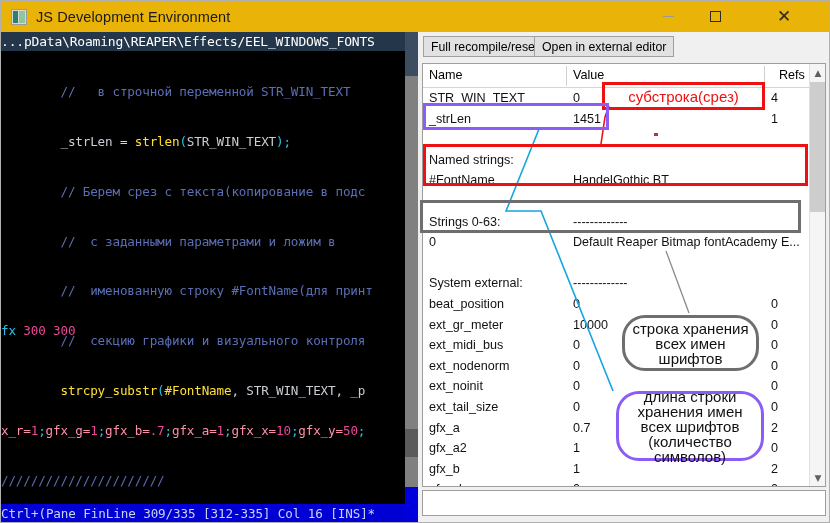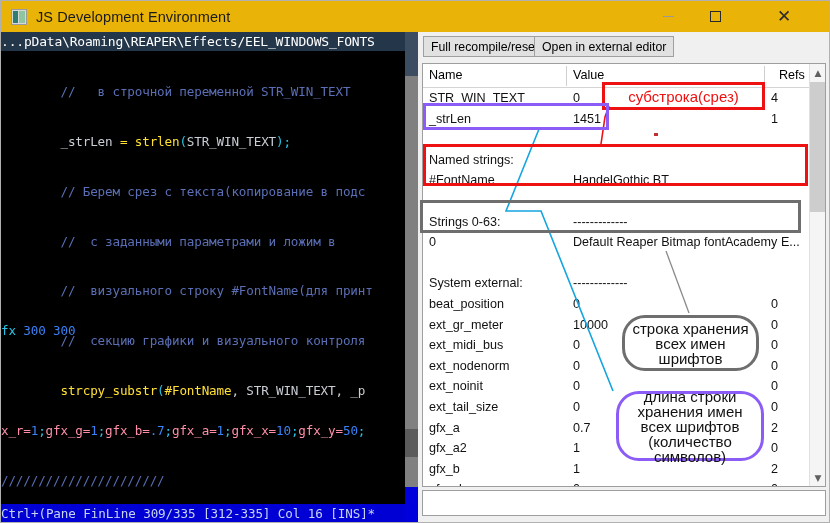--- a/index.html
+++ b/index.html
@@ -78,21 +78,21 @@
     letter-spacing: -0.15px;
     overflow: hidden;
   }
   .cline { height: 16.6px; white-space: pre; }
   .c-com { color: #5a6fb5; }
   .c-var { color: #c9cdd4; }
   .c-key { color: #ffe033; }
   .c-fn  { color: #ffe033; }
   .c-pink{ color: #ff8fa8; }
   .c-cyan{ color: #27c6e8; }
-  .c-grn { color: #3b82f6; }
+  .c-grn { color: #ec4899; }
   .c-punct { color: #27c6e8; }
 
   
   #editor-scroll {
     position: absolute; right: 0; top: 0; width: 13px; height: 492px;
     background: #808080;
   }
   #editor-scroll-thumb {
     position: absolute; left: 0; top: 0; width: 13px; height: 44px;
     background: #3d4d61;
@@ -230,21 +230,21 @@
   </div>
 
   <div id="editor-pane">
     <div id="editor-path">...pData\Roaming\REAPER\Effects/EEL_WINDOWS_FONTS</div>
 
     <div id="code-block-top">
       <div class="cline"><span class="c-com">        //   в строчной переменной STR_WIN_TEXT</span></div>
       <div class="cline"><span class="c-var">        _strLen </span><span class="c-key">= </span><span class="c-key">strlen</span><span class="c-punct">(</span><span class="c-var">STR_WIN_TEXT</span><span class="c-punct">);</span></div>
       <div class="cline"><span class="c-com">        // Берем срез с текста(копирование в подс</span></div>
       <div class="cline"><span class="c-com">        //  с заданными параметрами и ложим в</span></div>
-      <div class="cline"><span class="c-com">        //  визуального строку #FontName(для принт</span></div>
+      <div class="cline"><span class="c-com">        //  именованную строку #FontName(для принт</span></div>
       <div class="cline"><span class="c-com">        //  секцию графики и визуального контроля</span></div>
       <div class="cline"><span class="c-fn">        strcpy_substr</span><span class="c-punct">(</span><span class="c-key">#FontName</span><span class="c-var">, STR_WIN_TEXT, _p</span></div>
       
       
     </div>
 
     <div id="code-block-bottom">
       <div class="cline"><span class="c-cyan">fx </span><span class="c-grn">300 300</span></div>
       <div class="cline">&nbsp;</div>
       <div class="cline"><span class="c-pink">x_r=</span><span class="c-grn">1</span><span class="c-punct">;</span><span class="c-pink">gfx_g=</span><span class="c-grn">1</span><span class="c-punct">;</span><span class="c-pink">gfx_b=</span><span class="c-grn">.7</span><span class="c-punct">;</span><span class="c-pink">gfx_a=</span><span class="c-grn">1</span><span class="c-punct">;</span><span class="c-pink">gfx_x=</span><span class="c-grn">10</span><span class="c-punct">;</span><span class="c-pink">gfx_y=</span><span class="c-grn">50</span><span class="c-punct">;</span></div>

